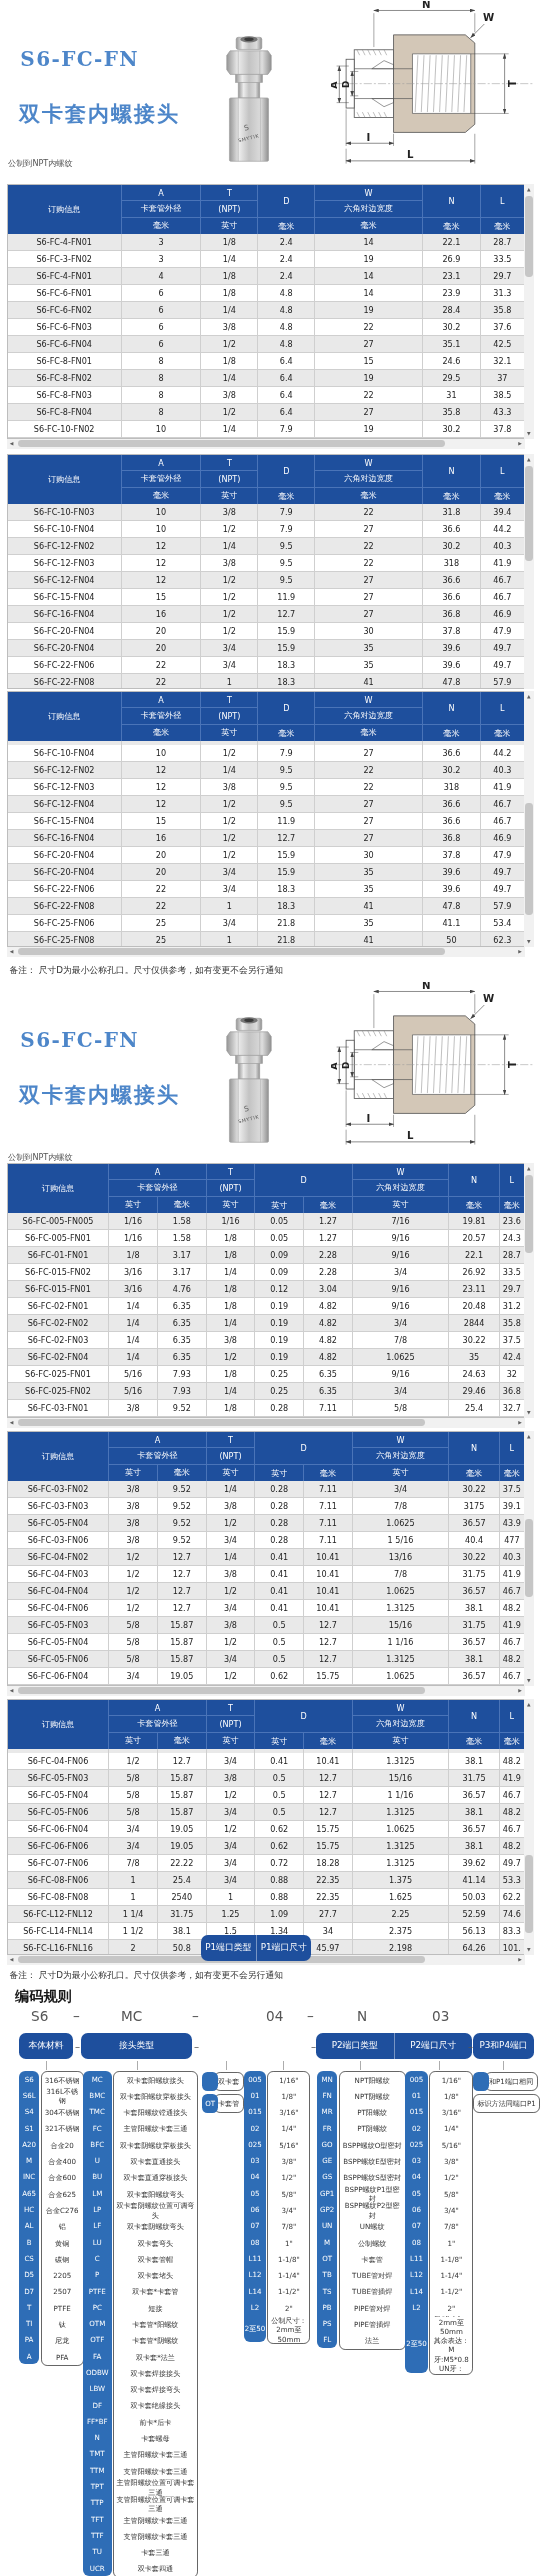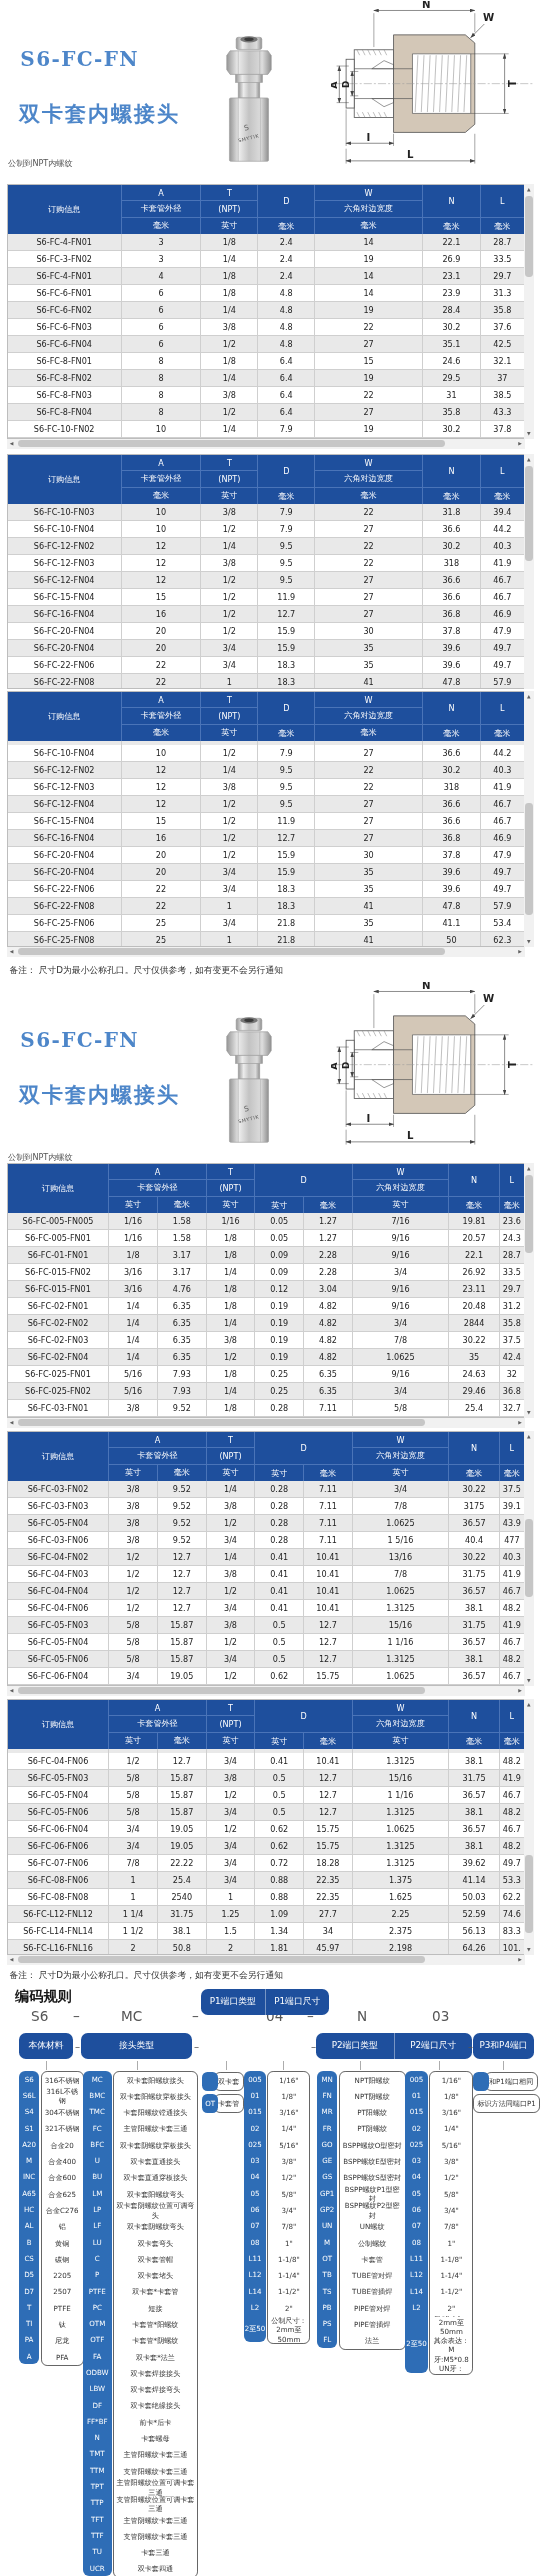--- a/index.html
+++ b/index.html
@@ -1415,21 +1415,21 @@
 <div class="sample" style="left:192px;top:2008px">–</div>
 <div class="sample" style="left:266px;top:2008px">04</div>
 <div class="sample" style="left:307px;top:2008px">–</div>
 <div class="sample" style="left:357px;top:2008px">N</div>
 <div class="sample" style="left:432px;top:2008px">03</div>
 
 <div class="pill" style="left:19px;top:2033px;width:54px">本体材料</div>
 <div class="dash" style="left:75px;top:2041px">–</div>
 <div class="pill" style="left:81px;top:2033px;width:111px">接头类型</div>
 <div class="dash" style="left:194px;top:2041px">–</div>
-<div class="pill" style="left:201px;top:1989px;width:128px">
+<div class="pill" style="left:201px;top:1935px;width:110px">
   <div class="pill-half">P1端口类型</div>
   <div class="pill-half">P1端口尺寸</div>
 </div>
 <div class="dash" style="left:311px;top:2041px">–</div>
 <div class="pill" style="left:316px;top:2033px;width:156px">
   <div class="pill-half">P2端口类型</div>
   <div class="pill-half">P2端口尺寸</div>
 </div>
 <div class="dash" style="left:468px;top:2041px">–</div>
 <div class="pill" style="left:473px;top:2033px;width:61px">P3和P4端口</div>

